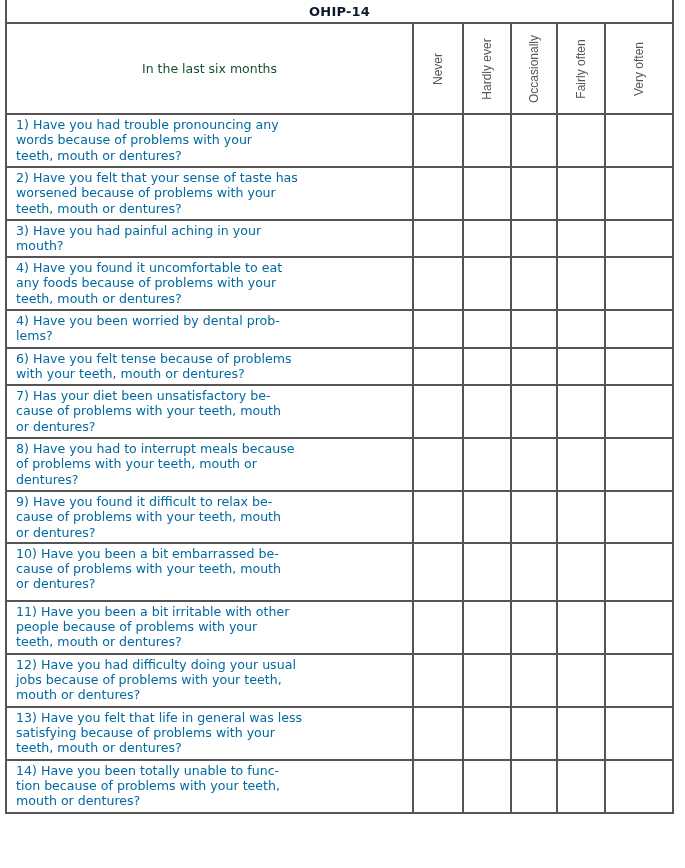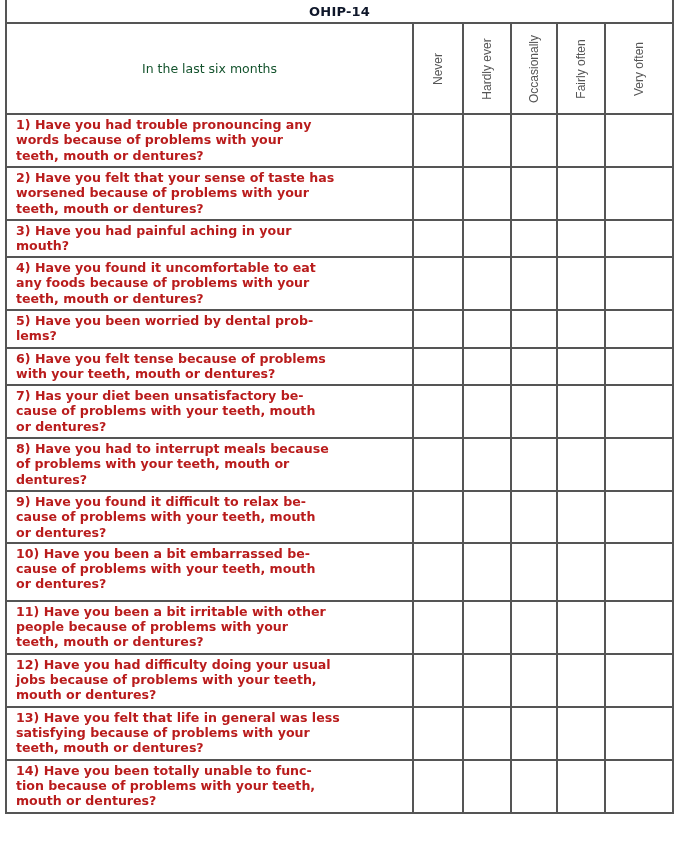--- a/index.html
+++ b/index.html
@@ -4,21 +4,21 @@
   <style>
     html, body { margin: 0; padding: 0; background: #ffffff; }
     body { width: 685px; height: 868px; overflow: hidden; position: relative; font-family: "DejaVu Sans", sans-serif; }
     .sheet { position: absolute; left: 5px; top: -2px; width: 667px; }
     table { border-collapse: collapse; width: 667px; table-layout: fixed; }
     td, th { border: 2px solid #555555; padding: 0; }
     .title-cell { height: 22px; text-align: center; font-weight: bold; font-size: 13px; color: #0f172a; letter-spacing: 0.2px; }
     .hdr-q { height: 89px; text-align: center; font-size: 12.5px; color: #14532d; font-weight: normal; }
     .hdr-opt { height: 89px; position: relative; font-weight: normal; }
     .rot { position: absolute; left: 50%; top: 50%; transform: translate(-50%, -50%) rotate(-90deg); white-space: nowrap; font-size: 12px; color: #555; font-family: "Liberation Sans", sans-serif; }
-    .q { font-size: 12.6px; line-height: 15.3px; color: #b91c1c; padding: 2px 5px 2px 9px; vertical-align: top; text-align: left; font-weight: bold; }
+    .q { font-size: 12.6px; line-height: 15.3px; color: #0369a1; padding: 2px 5px 2px 9px; vertical-align: top; text-align: left; }
     .ans { background: #ffffff; }
   </style>
 </head>
 <body>
 
 <div class="sheet">
   <table>
     <colgroup>
       <col style="width:407px">
       <col style="width:50px">
@@ -93,21 +93,21 @@
             <div>teeth, mouth or dentures?</div>
           </td>
           <td class="ans"></td>
           <td class="ans"></td>
           <td class="ans"></td>
           <td class="ans"></td>
           <td class="ans"></td>
         </tr>
         <tr style="height: 38px;">
           <td class="q">
-            <div>5) Have you been worried by dental prob-</div>
+            <div>4) Have you been worried by dental prob-</div>
             <div>lems?</div>
           </td>
           <td class="ans"></td>
           <td class="ans"></td>
           <td class="ans"></td>
           <td class="ans"></td>
           <td class="ans"></td>
         </tr>
         <tr style="height: 37px;">
           <td class="q">

